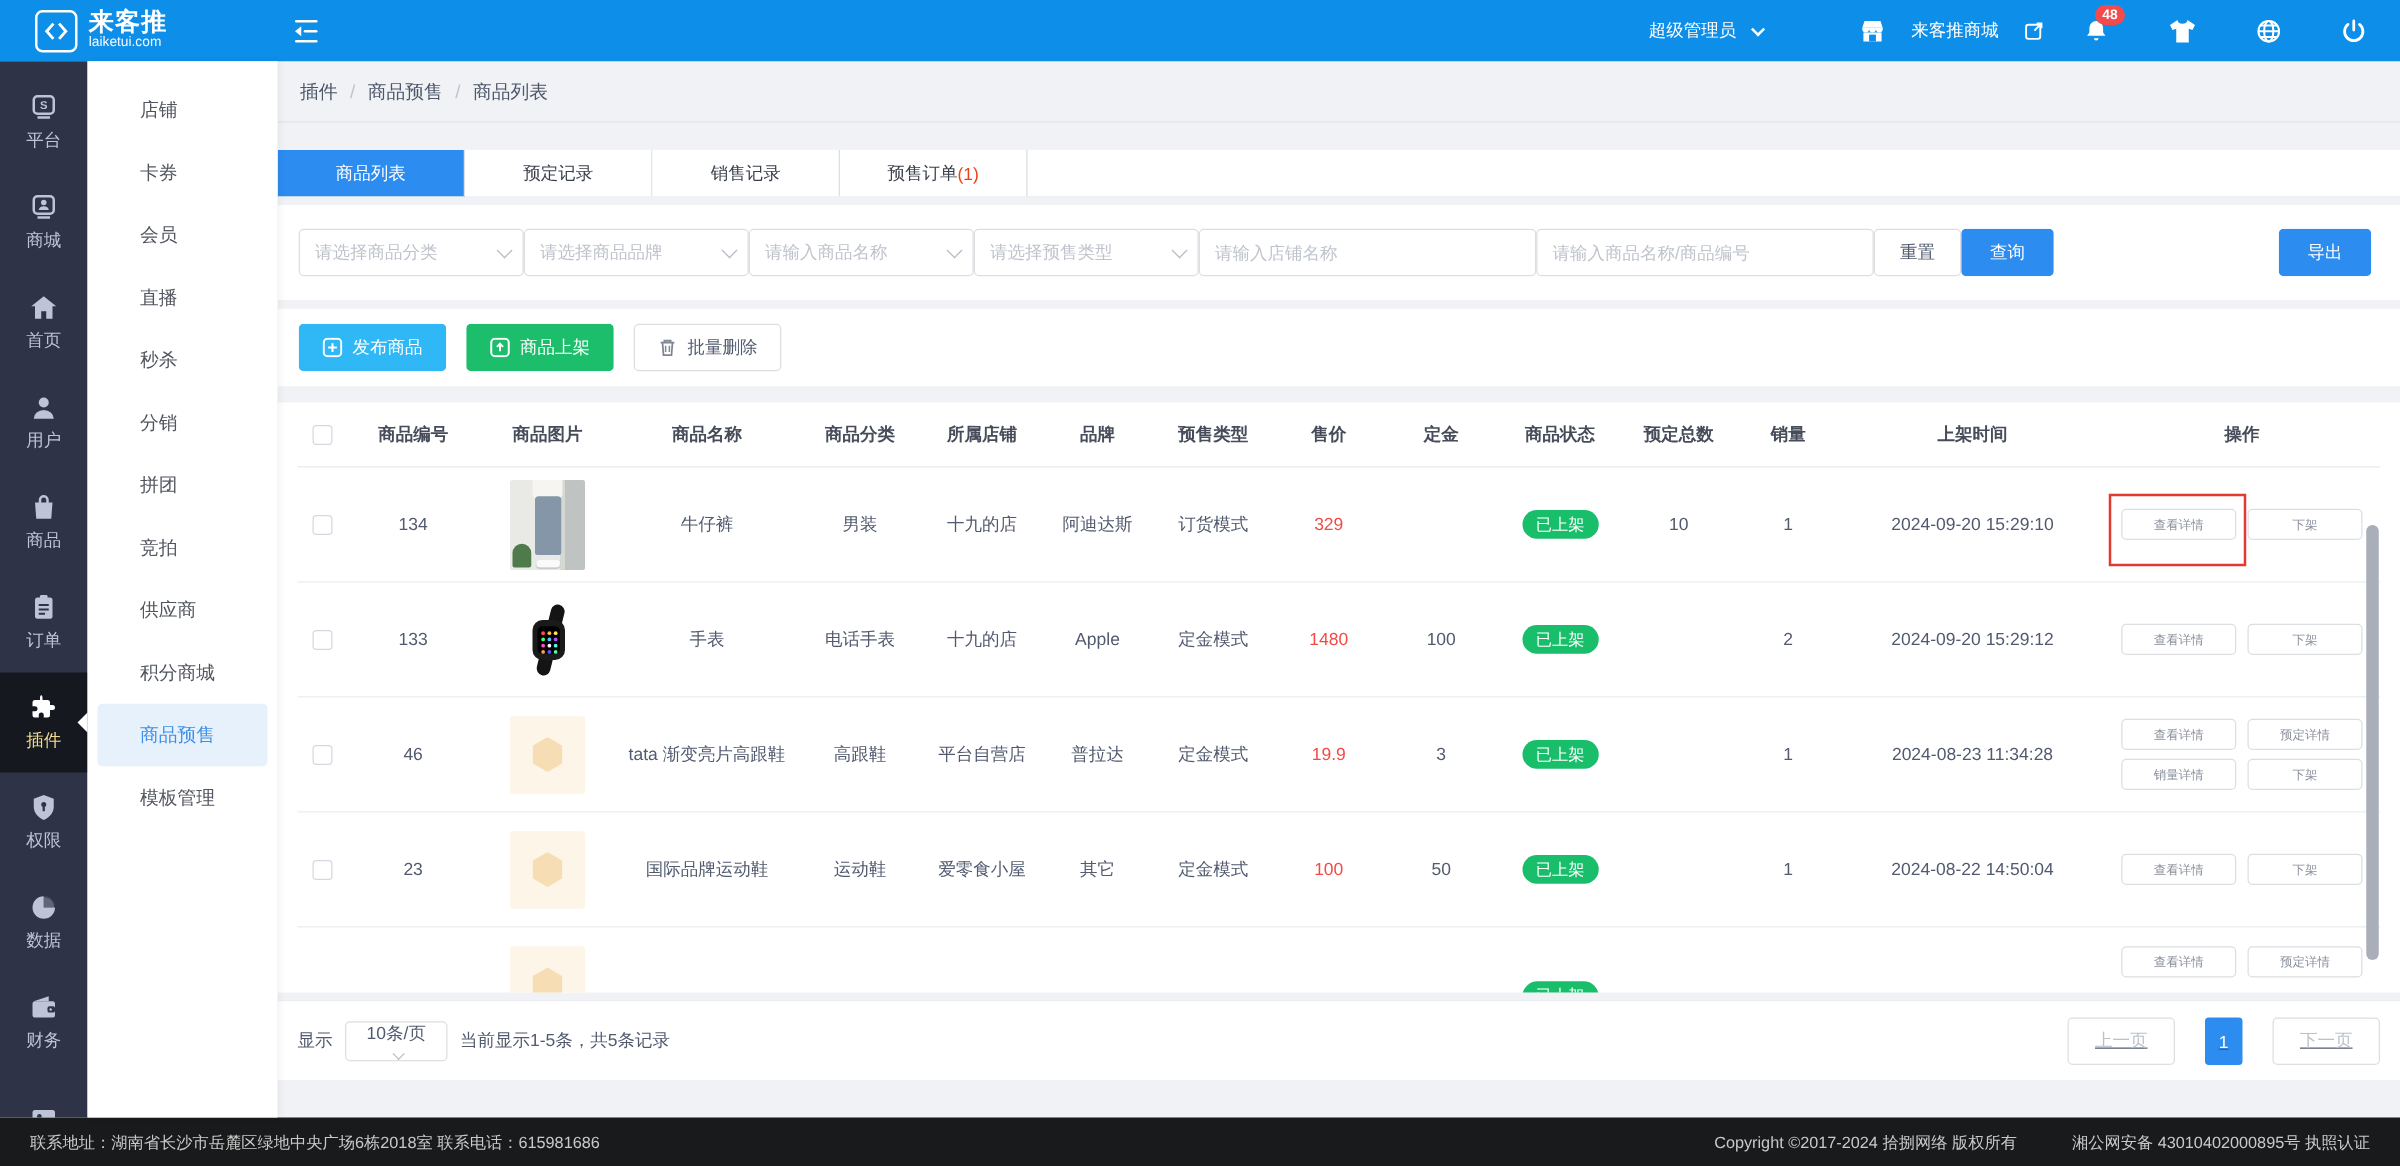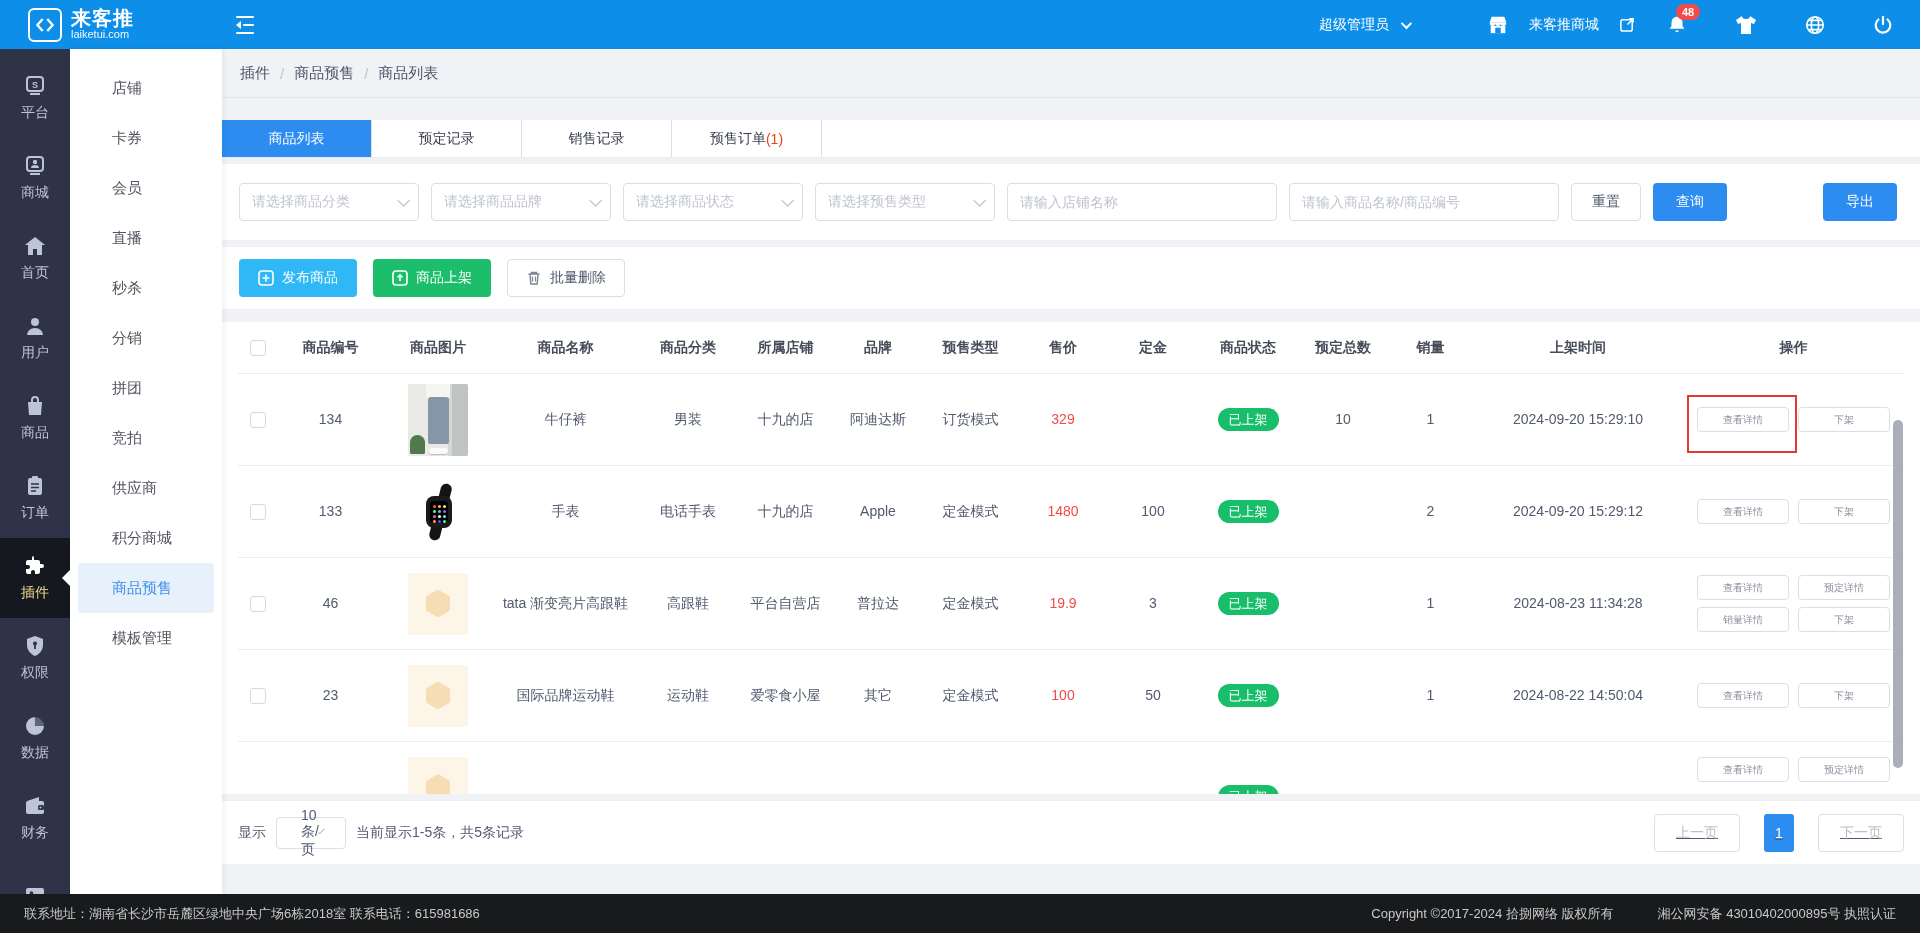--- a/index.html
+++ b/index.html
@@ -51,21 +51,21 @@
   .breadcrumb { height:49px; display:flex; align-items:center; padding:0 18px; font-size:15px; color:#4d5669; border-bottom:1px solid #e2e4e8; flex:0 0 49px; }
   .breadcrumb .sep { color:#c0c4cc; margin:0 10px; }
   .bc-link { cursor:pointer; }
 
   .tabstrip { margin-top:22px; height:38px; display:flex; background:#fff; border-bottom:1px solid #e8eaec; flex:0 0 38px; }
   .tab { width:150px; display:flex; align-items:center; justify-content:center; font-size:14px; color:#3a3f4c; border-right:1px solid #dcdee2; cursor:pointer; background:#fff; }
   .tab.active { background:#2d8cf0; color:#fff; }
   .tab .cnt { color:#ed4014; }
 
   .card { background:#fff; }
-  .filters { margin-top:6px; padding:19px 17px; display:flex; align-items:center; gap:12px; flex:0 0 auto; }
+  .filters { margin-top:6px; padding:19px 17px; display:flex; align-items:center; gap:0; flex:0 0 auto; }
   .selectbox { width:180px; height:38px; border:1px solid #dcdee2; border-radius:4px; background:#fff; display:flex; align-items:center; justify-content:space-between; padding:0 12px; font-size:14px; color:#bfc4cc; cursor:pointer; }
   .selectbox .v { width:9px; height:9px; border-right:1.5px solid #b6bcc6; border-bottom:1.5px solid #b6bcc6; transform:rotate(45deg) translateY(-3px); }
   .inputbox { width:270px; height:38px; border:1px solid #dcdee2; border-radius:4px; background:#fff; font-size:14px; color:#444; padding:0 12px; outline:none; }
   .inputbox::placeholder { color:#bfc4cc; }
   .btn { height:38px; border-radius:4px; font-size:14px; cursor:pointer; border:1px solid transparent; }
   .btn-plain { background:#fff; border-color:#dcdee2; color:#515a6e; padding:0 20px; }
   .btn-blue { background:#2d8cf0; color:#fff; padding:0 22px; }
   .btn-export { margin-left:auto; margin-right:6px; }
 
   .actions { margin-top:7px; padding:12px 17px; display:flex; gap:16px; flex:0 0 auto; }
@@ -102,21 +102,21 @@
   .watch .band { position:absolute; left:27px; top:2px; width:11px; height:58px; background:#141414; border-radius:6px; transform:rotate(14deg); }
   .watch .face { position:absolute; left:18px; top:15px; width:26px; height:32px; background:#1a1a1a; border-radius:8px; }
   .watch .screen { position:absolute; left:22px; top:20px; width:18px; height:22px; background:#000; border-radius:4px; }
   .watch .dots { position:absolute; left:25px; top:24px; width:3px; height:3px; border-radius:50%; background:#ff4d4d;
     box-shadow:5px 0 #ffb84d, 10px 0 #ffe44d, 0 5px #4dff6e, 5px 5px #4dc3ff, 10px 5px #b84dff, 0 10px #ff4dd2, 5px 10px #fff, 10px 10px #4dffdf, 0 15px #ffa04d, 5px 15px #6e4dff, 10px 15px #4dff95; }
   .pimg.ph { background:#fdf5e8; display:flex; align-items:center; justify-content:center; }
   .ph .hex { width:24px; height:28px; background:#f7ddb4; clip-path:polygon(50% 0,100% 25%,100% 75%,50% 100%,0 75%,0 25%); }
 
   
   .pagerow { margin-top:6px; background:#fff; height:64px; display:flex; align-items:center; padding:0 16px; font-size:14px; color:#515a6e; flex:0 0 64px; border-top:1px solid #eceef1; }
-  .pp-select { width:70px; height:32px; border:1px solid #dcdee2; border-radius:4px; display:flex; align-items:center; justify-content:space-between; padding:0 24px; margin:0 10px; cursor:pointer; }
+  .pp-select { width:82px; height:32px; border:1px solid #dcdee2; border-radius:4px; display:flex; align-items:center; justify-content:space-between; padding:0 4px; margin:0 10px; cursor:pointer;flex-direction:column; }
   .pp-select .v { width:7px; height:7px; border-right:1.5px solid #b6bcc6; border-bottom:1.5px solid #b6bcc6; transform:rotate(45deg) translateY(-2px); }
   .pager { margin-left:auto; display:flex; gap:24px; align-items:flex-start;text-decoration:underline; }
   .pg-btn { width:86px; height:38px; background:#fff; border:1px solid #dcdee2; border-radius:4px; color:#bcc1c9; font-size:14px; cursor:pointer; }
   .pg-num { width:30px; height:38px; background:#2d8cf0; border:none; border-radius:3px; color:#fff; font-size:14px; cursor:pointer; }
 
   
   .footer { height:39px; background:#191a1c; color:#c9c9c9; display:flex; align-items:center; font-size:13px; padding:0 24px; flex:0 0 39px; }
   .f-right { margin-left:auto; display:flex; gap:44px; }
 
   
@@ -330,21 +330,21 @@
       <div class="card filters">
         <div class="selectbox">
             <span>请选择商品分类</span>
             <span class="v"></span>
           </div>
         <div class="selectbox">
             <span>请选择商品品牌</span>
             <span class="v"></span>
           </div>
         <div class="selectbox">
-            <span>请选择商品状态</span>
+            <span>请输入商品名称</span>
             <span class="v"></span>
           </div>
         <div class="selectbox">
             <span>请选择预售类型</span>
             <span class="v"></span>
           </div>
         <input class="inputbox" placeholder="请输入店铺名称" style="">
         <input class="inputbox" placeholder="请输入商品名称/商品编号" style="">
         <button class="btn btn-plain">重置</button>
         <button class="btn btn-blue">查询</button>

